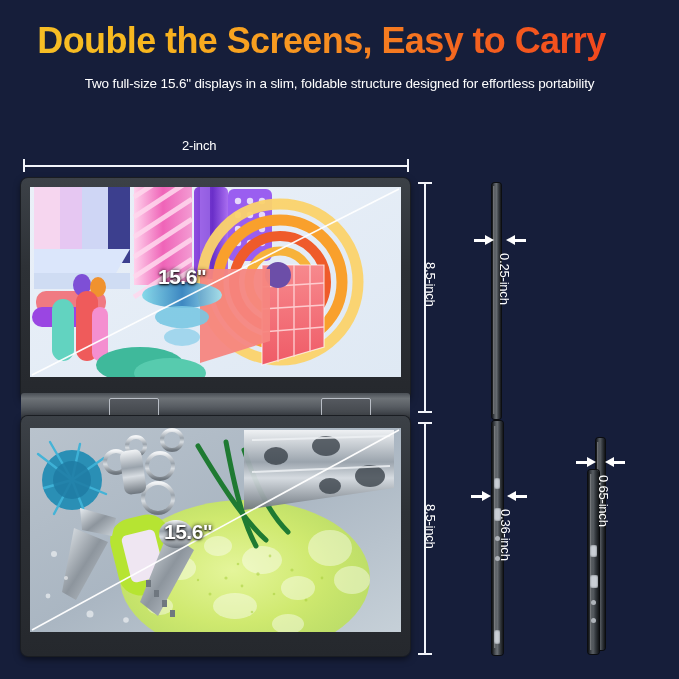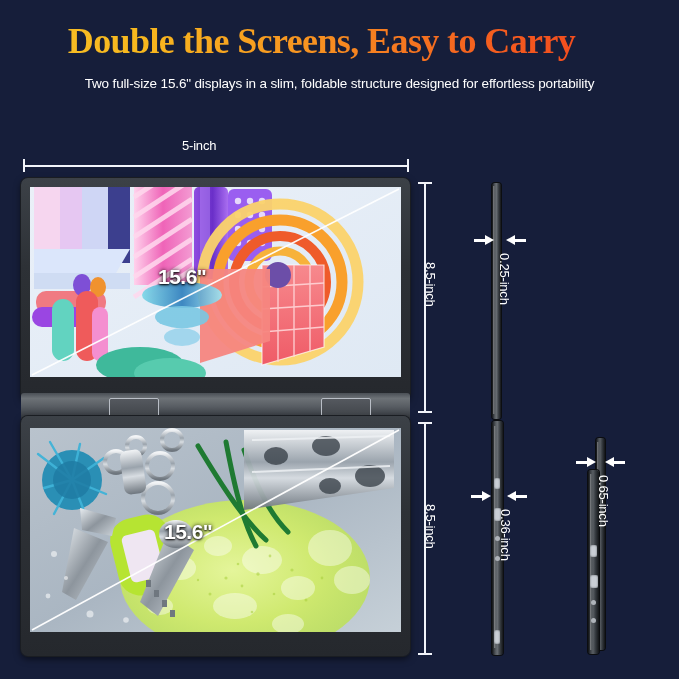--- a/index.html
+++ b/index.html
@@ -12,21 +12,20 @@
   .page{position:relative;width:679px;height:679px;background:#161e3a;}
 
   
   .headline{
     position:absolute;left:0;top:20px;width:643px;text-align:center;
     font-size:36px;font-weight:bold;letter-spacing:-0.6px;
     background:linear-gradient(90deg,#f6c028 0%,#f8b81e 22%,#f79321 48%,#f4611f 74%,#f2401d 100%);
     -webkit-background-clip:text;background-clip:text;color:transparent;
     -webkit-text-fill-color:transparent;
     white-space:nowrap;
-    font-family:Liberation Serif, serif;
   }
   .subhead{
     position:absolute;left:0;top:76px;width:679px;text-align:center;
     font-size:13.5px;color:#ffffff;white-space:nowrap;letter-spacing:-0.15px;
   }
 
   
   .dimline-h{position:absolute;height:2px;background:#f2f4fa;}
   .dimcap-v{position:absolute;width:2px;height:13px;background:#f2f4fa;}
   .dimline-v{position:absolute;width:2px;background:#f2f4fa;}
@@ -108,21 +107,21 @@
 </style>
 </head>
 <body style="background: rgb(22, 30, 58);">
 
 <div class="page" style="background: rgb(22, 30, 58);">
 
   <div class="headline">Double the Screens, Easy to Carry</div>
   <div class="subhead">Two full-size 15.6" displays in a slim, foldable structure designed for effortless portability</div>
 
   <div>
-    <div class="dimlabel" style="left:182px;top:138px;">5-inch</div>
+    <div class="dimlabel" style="left:182px;top:138px;">2-inch</div>
     <div class="dimline-h" style="left:23px;top:165px;width:386px;"></div>
     <div class="dimcap-v" style="left:23px;top:159px;"></div>
     <div class="dimcap-v" style="left:407px;top:159px;"></div>
   </div>
 
   <div>
     <div class="dimline-v" style="left:424px;top:182px;height:231px;"></div>
     <div class="dimcap-h" style="left:418px;top:182px;"></div>
     <div class="dimcap-h" style="left:418px;top:411px;"></div>
     <div class="dimlabel vert" style="left:438px;top:262px;">8.5-inch</div>

